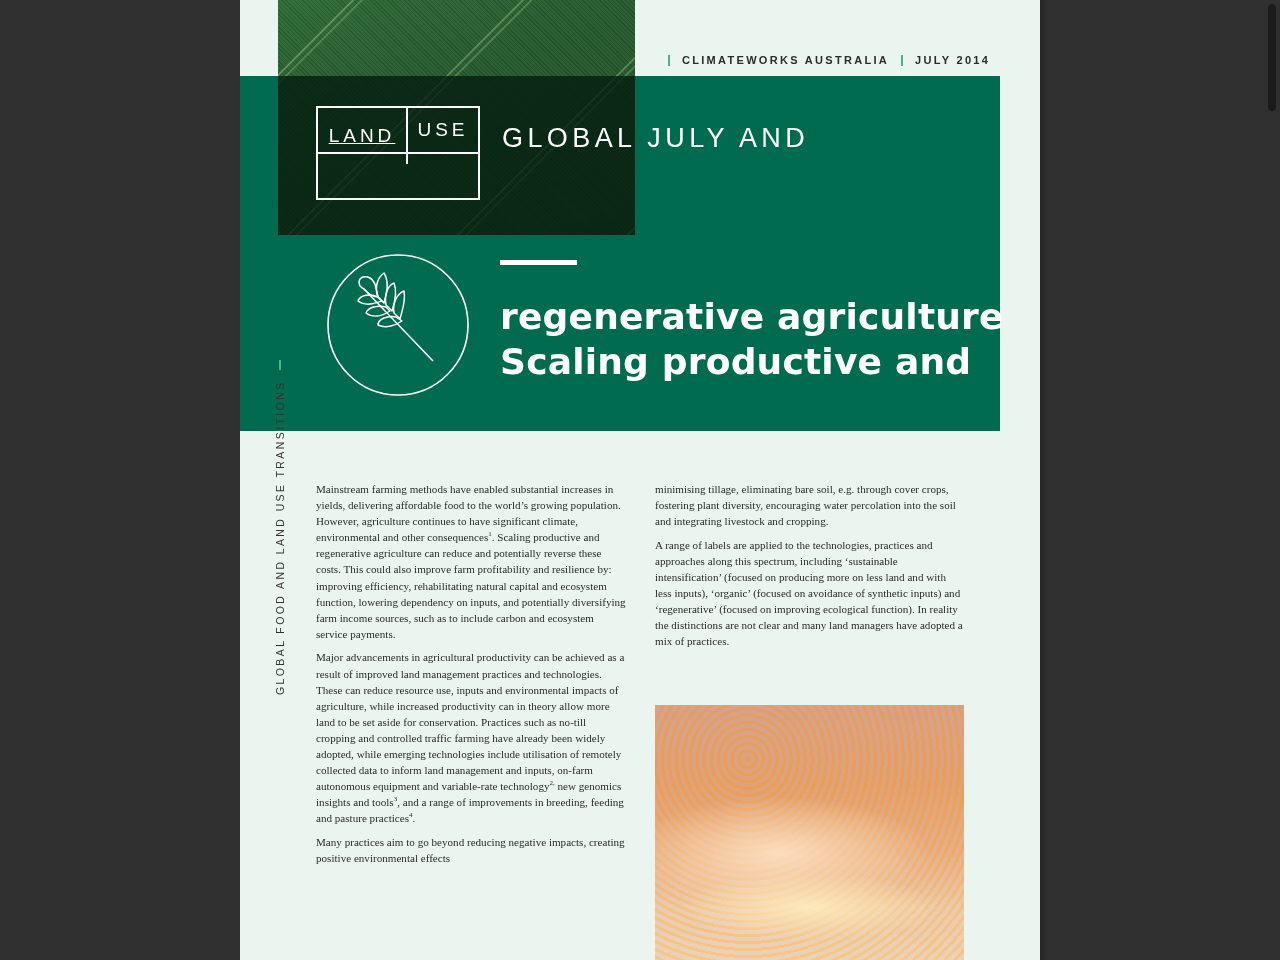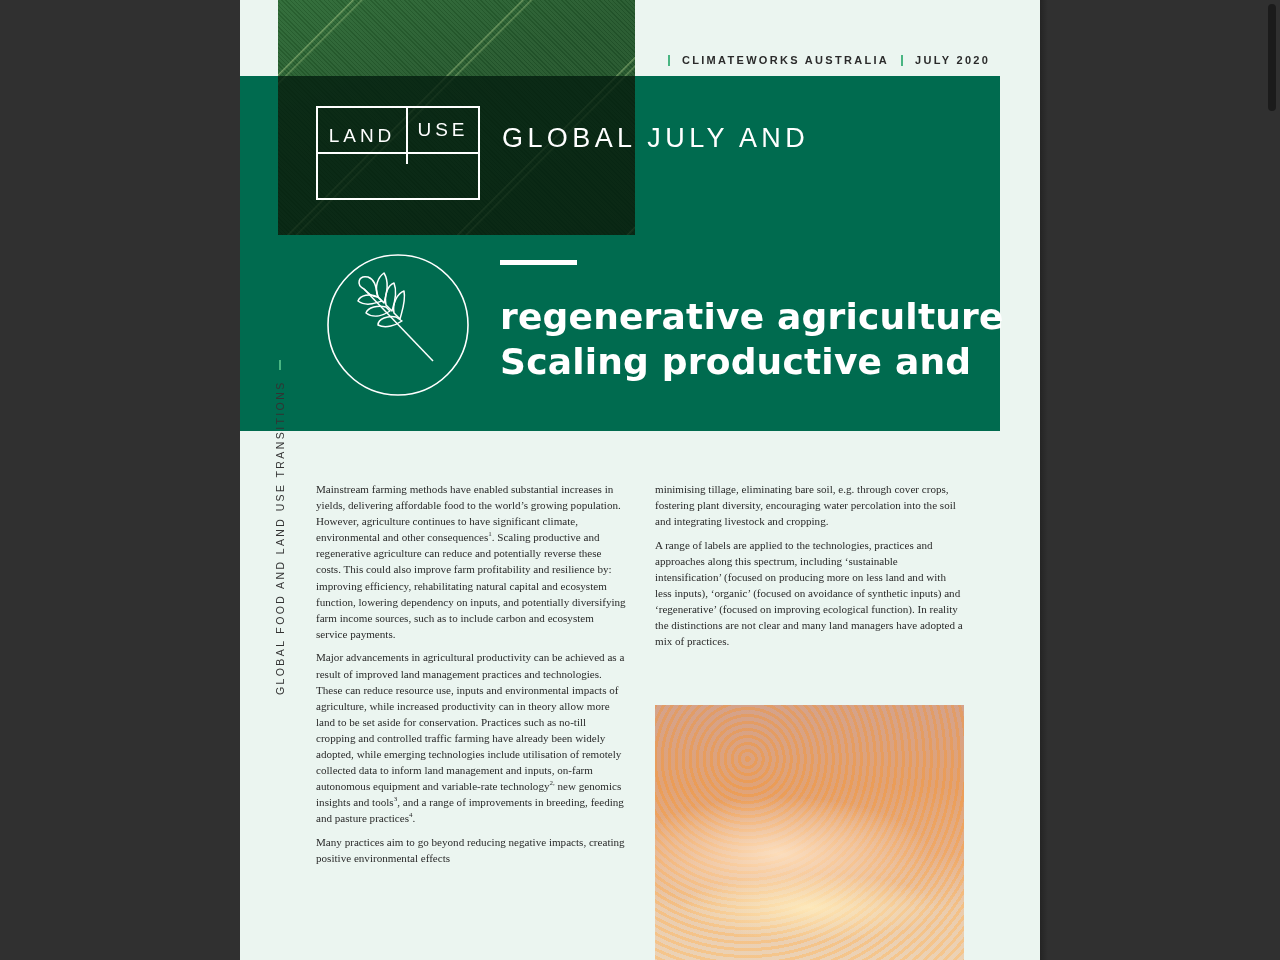--- a/index.html
+++ b/index.html
@@ -47,21 +47,21 @@
   .photo-overlay {
     position:absolute; left:38px; top:76px; width:357px; height:159px;
     background:rgba(2,28,14,0.78);
   }
   .logo {
     position:absolute; left:76px; top:106px; width:160px; height:90px;
     border:2px solid #fff; color:#fff;
     font-family:"Liberation Sans", sans-serif;
   }
   .logo .row1 { position:absolute; left:0; top:0; width:160px; height:44px; border-bottom:2px solid #fff; display:flex; }
-  .logo .cell-land { width:88px; height:56px; border-right:2px solid #fff; display:flex; align-items:center; justify-content:center; font-size:19px; letter-spacing:4px; }
+  .logo .cell-land { width:88px; height:56px; border-right:2px solid #fff; display:flex; align-items:center; justify-content:center; font-size:19px; letter-spacing:4px;text-decoration:underline; }
   .logo .cell-use { flex:1; display:flex; align-items:center; justify-content:center; font-size:19px; letter-spacing:4px; }
   .logo .row2 { position:absolute; left:0; top:46px; width:160px; height:44px; display:flex; align-items:center; justify-content:center; font-size:19px; letter-spacing:5.5px; }
   .series-title {
     position:absolute; left:262px; top:122px; color:#fff;
     font-family:"Liberation Sans", sans-serif;
     font-size:27px; letter-spacing:4.4px; line-height:32px;
   }
   .rule { position:absolute; left:260px; top:260px; width:77px; height:5px; background:#fff; }
   .main-title {
     position:absolute; left:260px; top:294px; color:#fff;
@@ -99,21 +99,21 @@
 </head>
 <body>
 
 <div class="viewer">
   <div class="page">
 
     <div class="meta">
       <span class="bar"></span>
       <span>CLIMATEWORKS AUSTRALIA</span>
       <span class="bar second"></span>
-      <span>JULY 2020</span>
+      <span>JULY 2014</span>
     </div>
 
     <div class="band"></div>
     <div class="photo"></div>
     <div class="photo-overlay"></div>
 
     <div class="logo">
       <div class="row1">
         <div class="cell-land">LAND</div>
         <div class="cell-use">USE</div>

